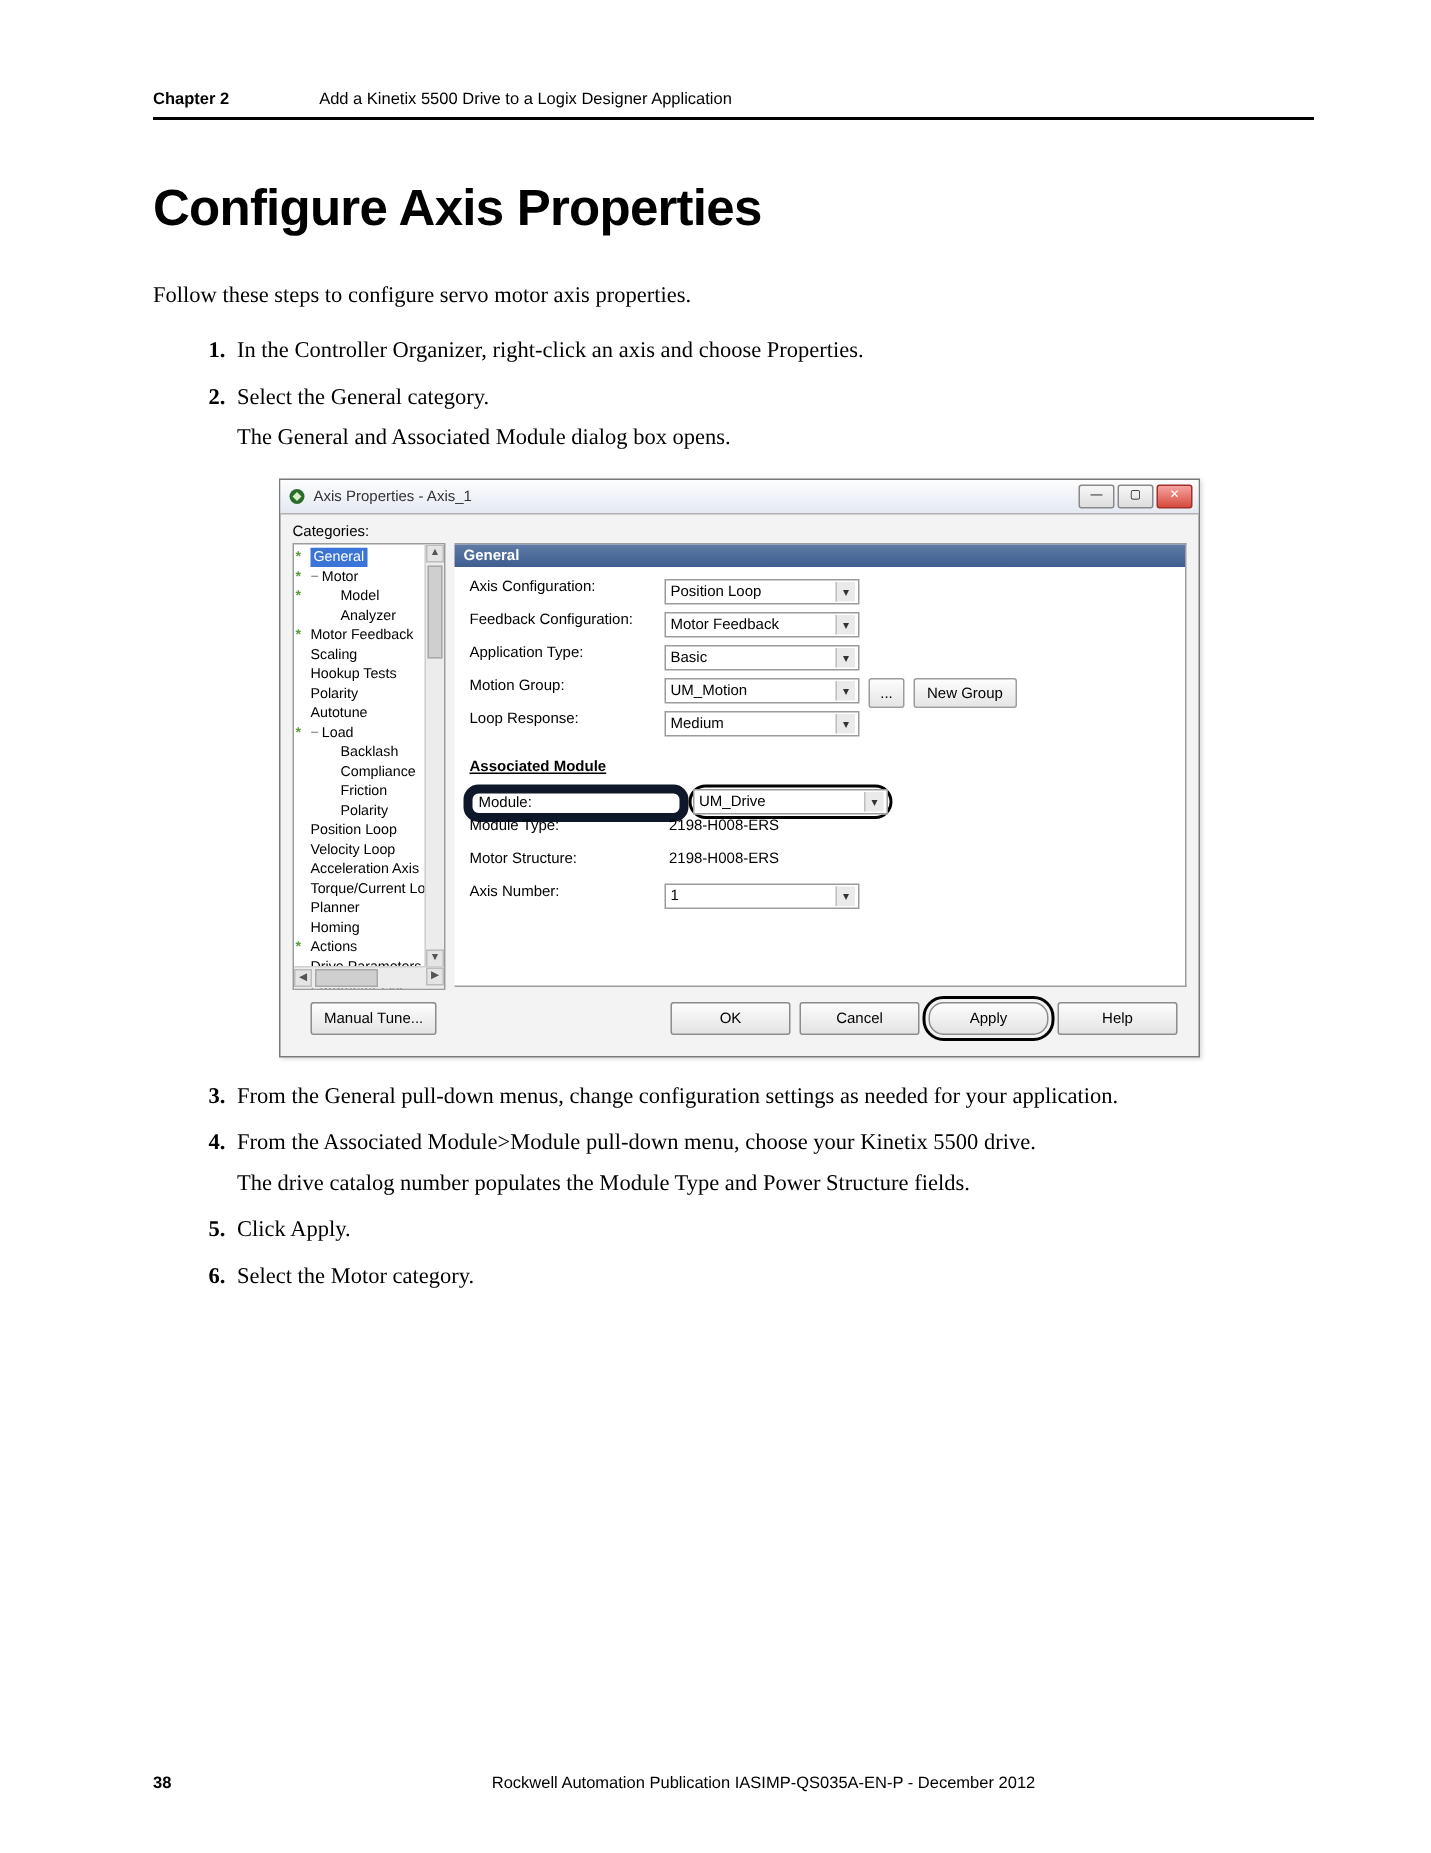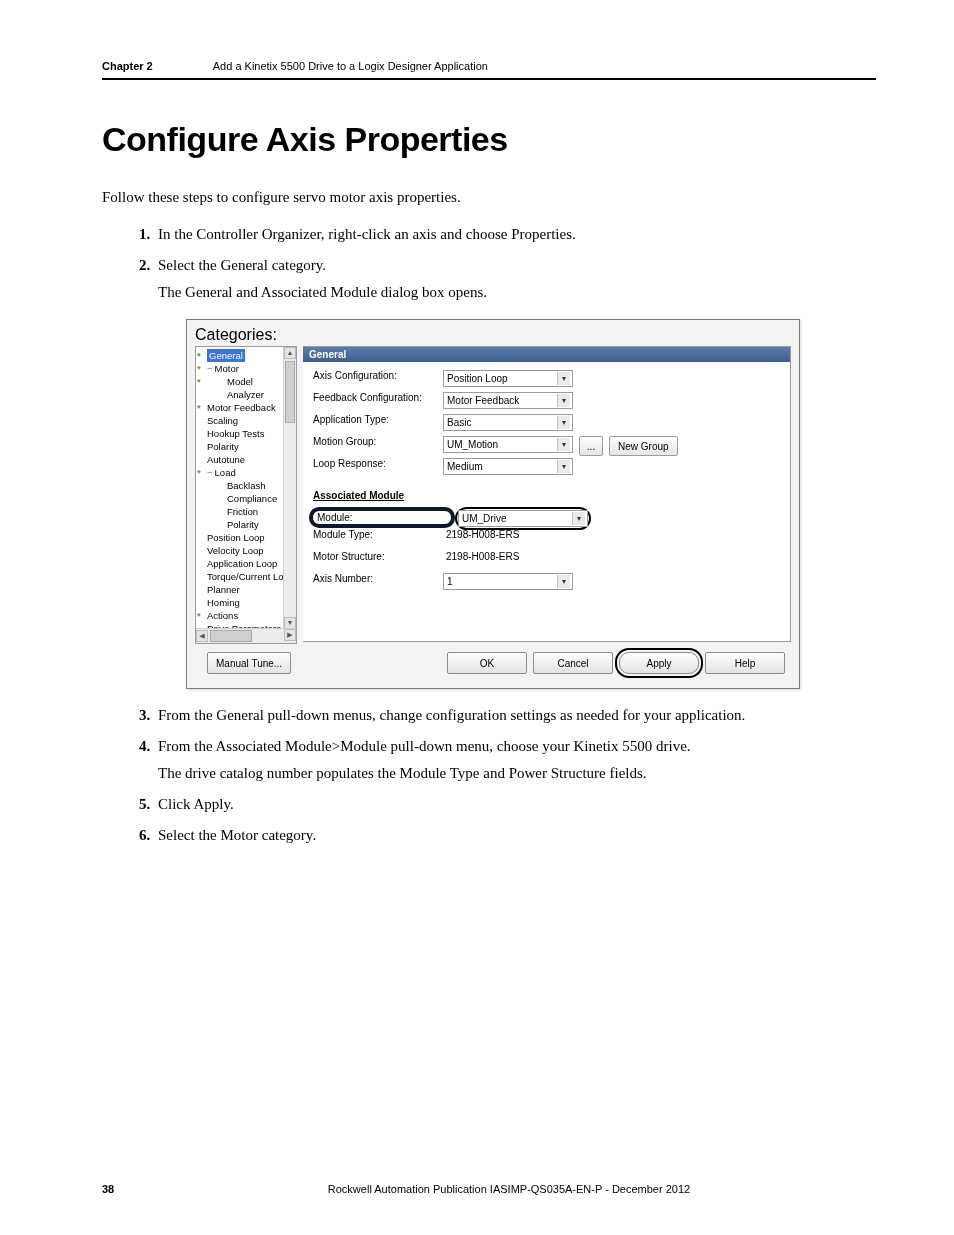--- a/index.html
+++ b/index.html
@@ -80,21 +80,21 @@
     width: 22px; height: 14px;
     border: 1px solid #8a8a8a;
     background: linear-gradient(#f7f7f7,#dedede);
     font-size: 8px; line-height: 12px; text-align: center;
     border-radius: 2px;
   }
   .win-btn.close { background: linear-gradient(#f6a3a0,#d64b3e); color:#fff; border-color:#a03028; }
 
   .dialog-body { display: flex; flex-direction: column; padding: 6px 8px 8px 8px; }
   .categories-row { display: flex; }
-  .categories-label { font-size: 16px; margin-bottom: 2px; }
+  .categories-label { font-size: 10px; margin-bottom: 2px; }
   .left-pane {
     width: 100px;
     border: 1px solid #9c9c9c;
     background: #fff;
     height: 296px;
     overflow: hidden;
     position: relative;
   }
   .tree { padding: 2px 1px; font-size: 9.5px; line-height: 13px; }
   .tree .node { white-space: nowrap; overflow: hidden; text-overflow: clip; }
@@ -149,21 +149,21 @@
     border-left: 1px solid #c0c0c0; background:#eaeaea; height:13px; line-height:13px;
   }
   .form-value-static { font-size: 10px; padding-left: 3px; }
   .small-btn {
     height: 18px; border: 1px solid #9c9c9c; background: linear-gradient(#fdfdfd,#e5e5e5);
     font-size: 10px; padding: 0 8px; margin-left: 6px; border-radius: 2px;
     display:inline-flex; align-items:center;
   }
   .ellipsis-btn { width: 22px; padding:0; justify-content:center; }
   .section-sub { font-weight: bold; font-size: 10px; margin: 14px 0 6px 0; text-decoration: underline; }
-  .circled { border: 4px solid #0f172a; border-radius: 10px; padding: 1px 4px; margin-left:-4px; }
+  .circled { border: 6px solid #0f172a; border-radius: 10px; padding: 1px 4px; margin-left:-4px; }
   .circled-select { border: 2px solid #000; border-radius: 12px; padding: 1px; display:inline-block; }
   .dlg-buttons {
     display: flex; align-items: center; padding: 8px 6px 6px 6px;
   }
   .dlg-buttons .left { flex: 0 0 auto; }
   .dlg-buttons .spacer { flex: 1; }
   .dlg-btn {
     height: 20px; min-width: 62px;
     border: 1px solid #8c8c8c; background: linear-gradient(#fdfdfd,#e3e3e3);
     font-size: 10px; border-radius: 2px; margin-left: 6px;
@@ -198,20 +198,34 @@
   <p class="intro">Follow these steps to configure servo motor axis properties.</p>
 
   <ol class="steps">
     <li><span>In the Controller Organizer, right-click an axis and choose Properties.</span></li>
     <li>
       <span>Select the General category.</span>
       <p class="sub">The General and Associated Module dialog box opens.</p>
 
       
       <div class="dialog-wrap">
+        <div class="titlebar">
+          <span class="icon">
+            <svg width="12" height="12" viewBox="0 0 12 12">
+                <circle cx="6" cy="6" r="5" fill="#2a6d2a"></circle>
+                <path d="M3 6 L6 3 L9 6 L6 9 Z" fill="#d6f0c8"></path>
+              </svg>
+          </span>
+          <span class="titlebar-title">Axis Properties - Axis_1</span>
+          <div class="win-controls">
+            <div class="win-btn">—</div>
+            <div class="win-btn">▢</div>
+            <div class="win-btn close">✕</div>
+          </div>
+        </div>
 
         <div class="dialog-body">
           <div class="categories-label">Categories:</div>
           <div class="categories-row">
             <div class="left-pane">
               <div class="tree" id="tree">
                   <div class="node indent1"><span class="marker">*</span><span class="sel">General</span></div>
                   <div class="node indent1"><span class="marker">*</span><span class="exp">−</span>Motor</div>
                   <div class="node indent2"><span class="marker">*</span>Model</div>
                   <div class="node indent2">Analyzer</div>
@@ -220,21 +234,21 @@
                   <div class="node indent1">Hookup Tests</div>
                   <div class="node indent1">Polarity</div>
                   <div class="node indent1">Autotune</div>
                   <div class="node indent1"><span class="marker">*</span><span class="exp">−</span>Load</div>
                   <div class="node indent2">Backlash</div>
                   <div class="node indent2">Compliance</div>
                   <div class="node indent2">Friction</div>
                   <div class="node indent2">Polarity</div>
                   <div class="node indent1">Position Loop</div>
                   <div class="node indent1">Velocity Loop</div>
-                  <div class="node indent1">Application Loop</div>
+                  <div class="node indent1">Acceleration Axis</div>
                   <div class="node indent1">Torque/Current Lo</div>
                   <div class="node indent1">Planner</div>
                   <div class="node indent1">Homing</div>
                   <div class="node indent1"><span class="marker">*</span>Actions</div>
                   <div class="node indent1">Drive Parameters</div>
                   <div class="node indent1">Parameter List</div>
                 </div>
               <div class="scrollbar-v">
                 <div class="arrow">▲</div>
                 <div class="thumb"></div>

